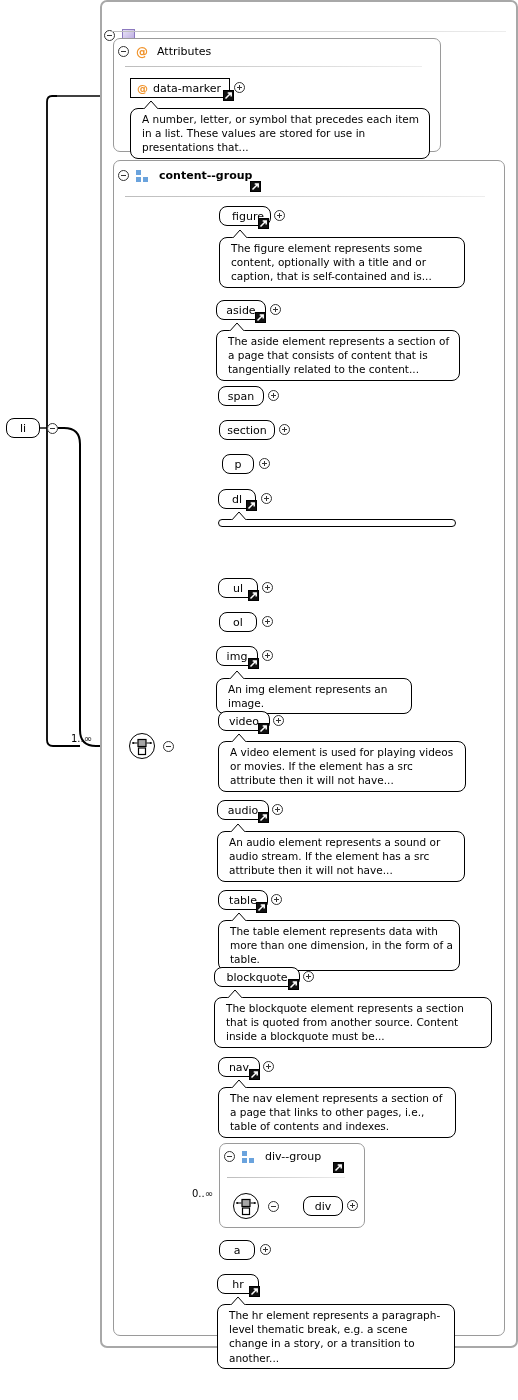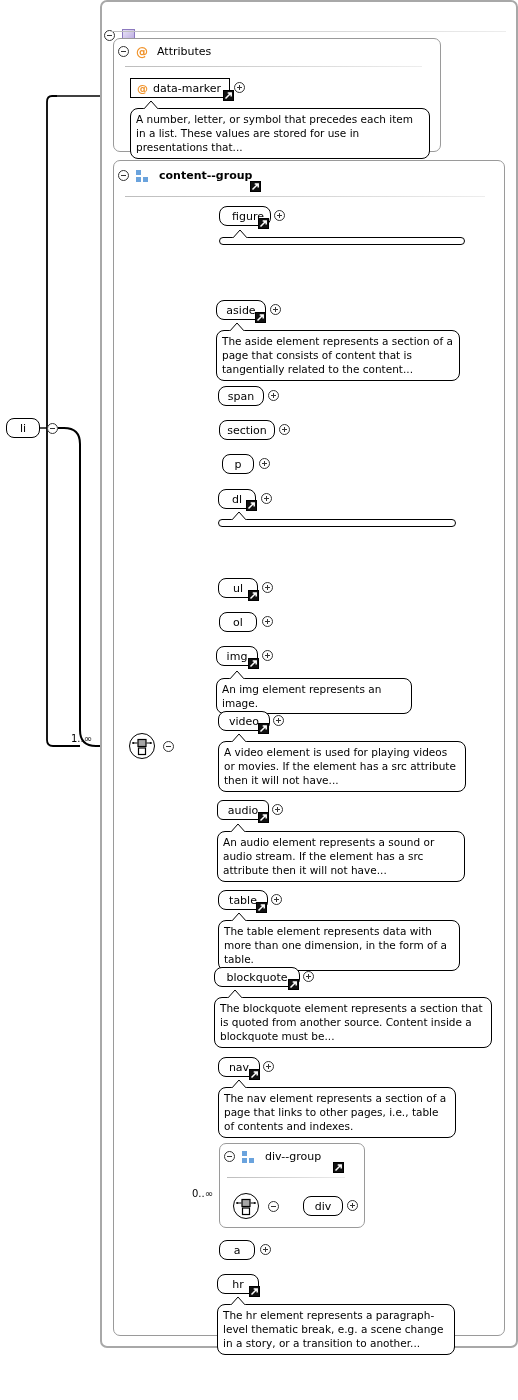--- a/index.html
+++ b/index.html
@@ -149,21 +149,21 @@
   
   .bubble {
     position: absolute;
     border: 1px solid #000;
     border-radius: 8px;
     background: #ffffff;
     box-sizing: border-box;
     font-size: 10.5px;
     line-height: 14.2px;
     color: #000;
-    padding: 3px 5px 3px 5px;
+    padding: 3px 5px 3px 11px;
   }
   .bubble .tail {
     position: absolute;
     top: -8px;
     left: 12px;
     width: 16px; height: 9px;
     overflow: hidden;
   }
   .bubble .tail svg { display: block; }
 
@@ -317,20 +317,21 @@
       </svg>
   </div>
   <div class="plus-circle" style="position:absolute; left:274px; top:210px;"></div>
   <div class="bubble" style="left:219px; top:237px; width:246px;">
     <span class="tail">
         <svg width="16" height="9" viewBox="0 0 16 9">
           <path d="M0,9 L8,0 L16,9" fill="#fff" stroke="#000" stroke-width="1"></path>
           <path d="M0,8.6 H16" stroke="#fff" stroke-width="1.6"></path>
         </svg>
       </span>
+    <span>The figure element represents some content, optionally with a title and or caption, that is self-contained and is...</span>
   </div>
 
   <div class="node" style="left:216px; top:300px; width:50px;">
     <span>aside</span>
   </div>
   <div class="doc-badge" style="left:255px; top:312px;">
     <svg width="9" height="9" viewBox="0 0 9 9">
         <path d="M1.5,7.5 L6.5,2.5 M3.7,2.1 H7.2 V5.6" stroke="#fff" stroke-width="1.5" fill="none"></path>
       </svg>
   </div>
@@ -424,21 +425,21 @@
   <div class="bubble" style="left:218px; top:741px; width:248px;">
     <span class="tail">
         <svg width="16" height="9" viewBox="0 0 16 9">
           <path d="M0,9 L8,0 L16,9" fill="#fff" stroke="#000" stroke-width="1"></path>
           <path d="M0,8.6 H16" stroke="#fff" stroke-width="1.6"></path>
         </svg>
       </span>
     <span>A video element is used for playing videos or movies. If the element has a src attribute then it will not have...</span>
   </div>
 
-  <div class="node" style="left:217px; top:800px; width:52px;border-radius:6px;">
+  <div class="node" style="left:217px; top:800px; width:52px;">
     <span>audio</span>
   </div>
   <div class="doc-badge" style="left:258px; top:812px;">
     <svg width="9" height="9" viewBox="0 0 9 9">
         <path d="M1.5,7.5 L6.5,2.5 M3.7,2.1 H7.2 V5.6" stroke="#fff" stroke-width="1.5" fill="none"></path>
       </svg>
   </div>
   <div class="plus-circle" style="position:absolute; left:272px; top:804px;"></div>
   <div class="bubble" style="left:217px; top:831px; width:248px;">
     <span class="tail">

